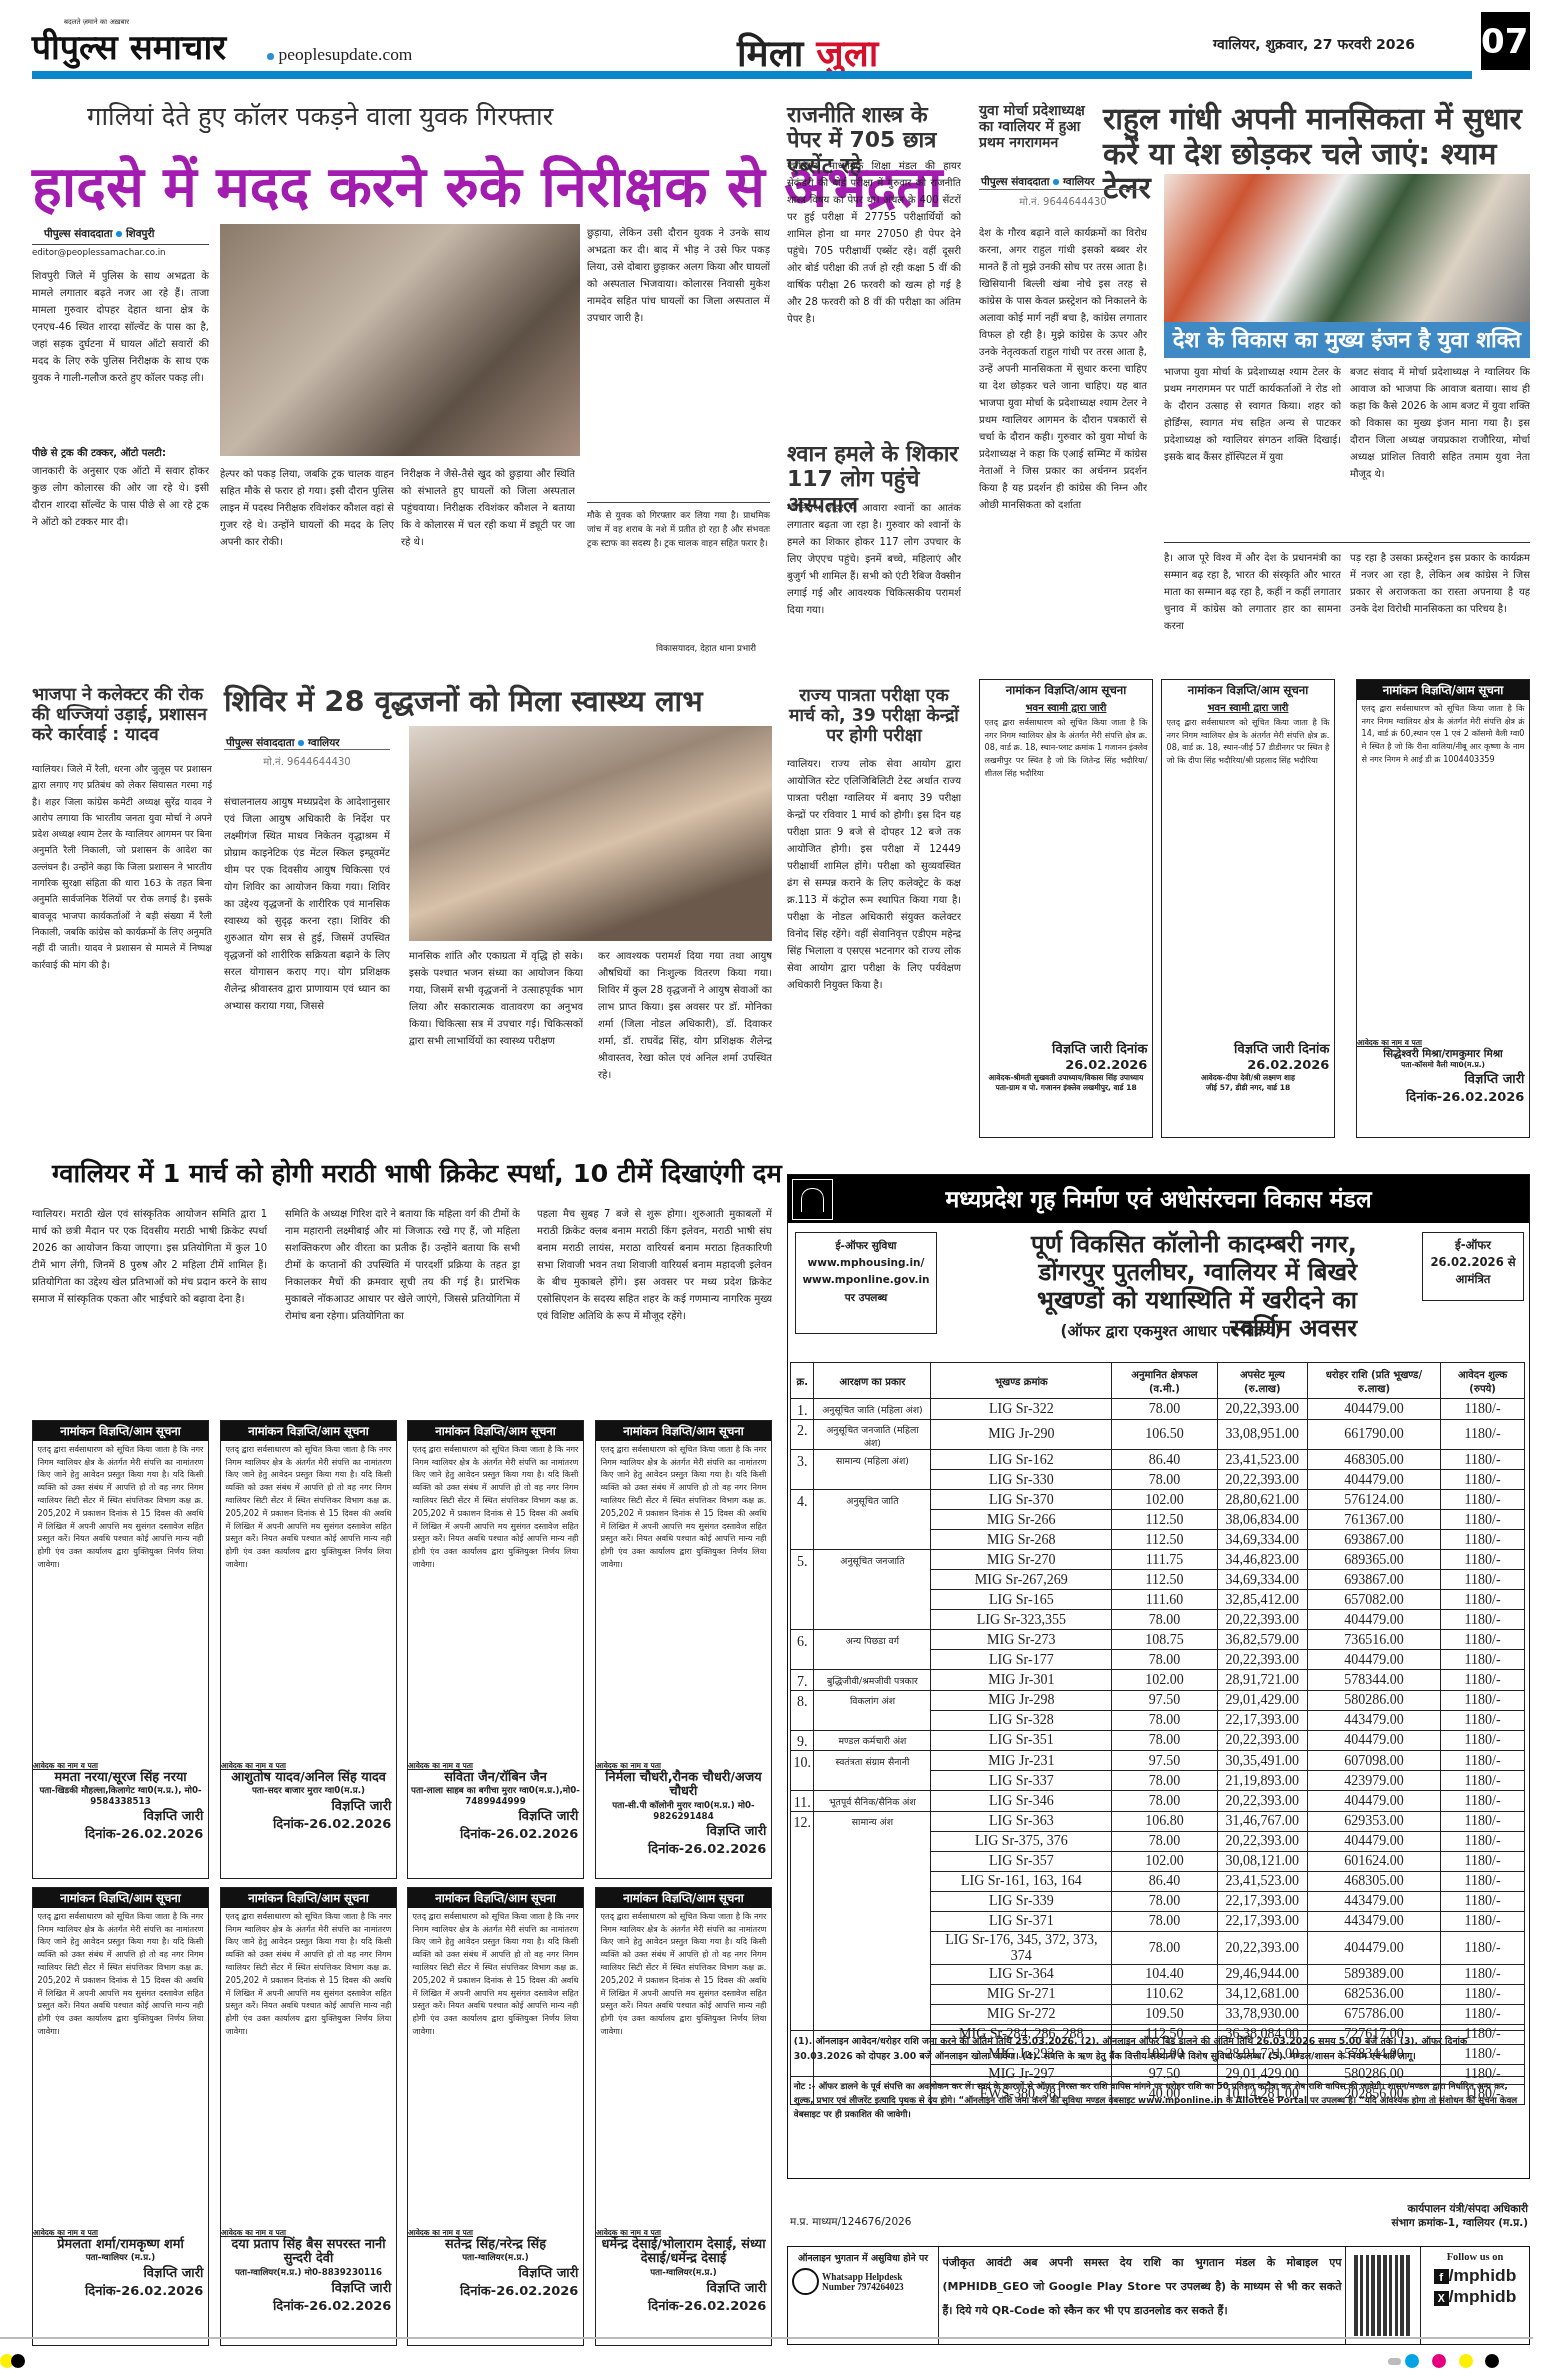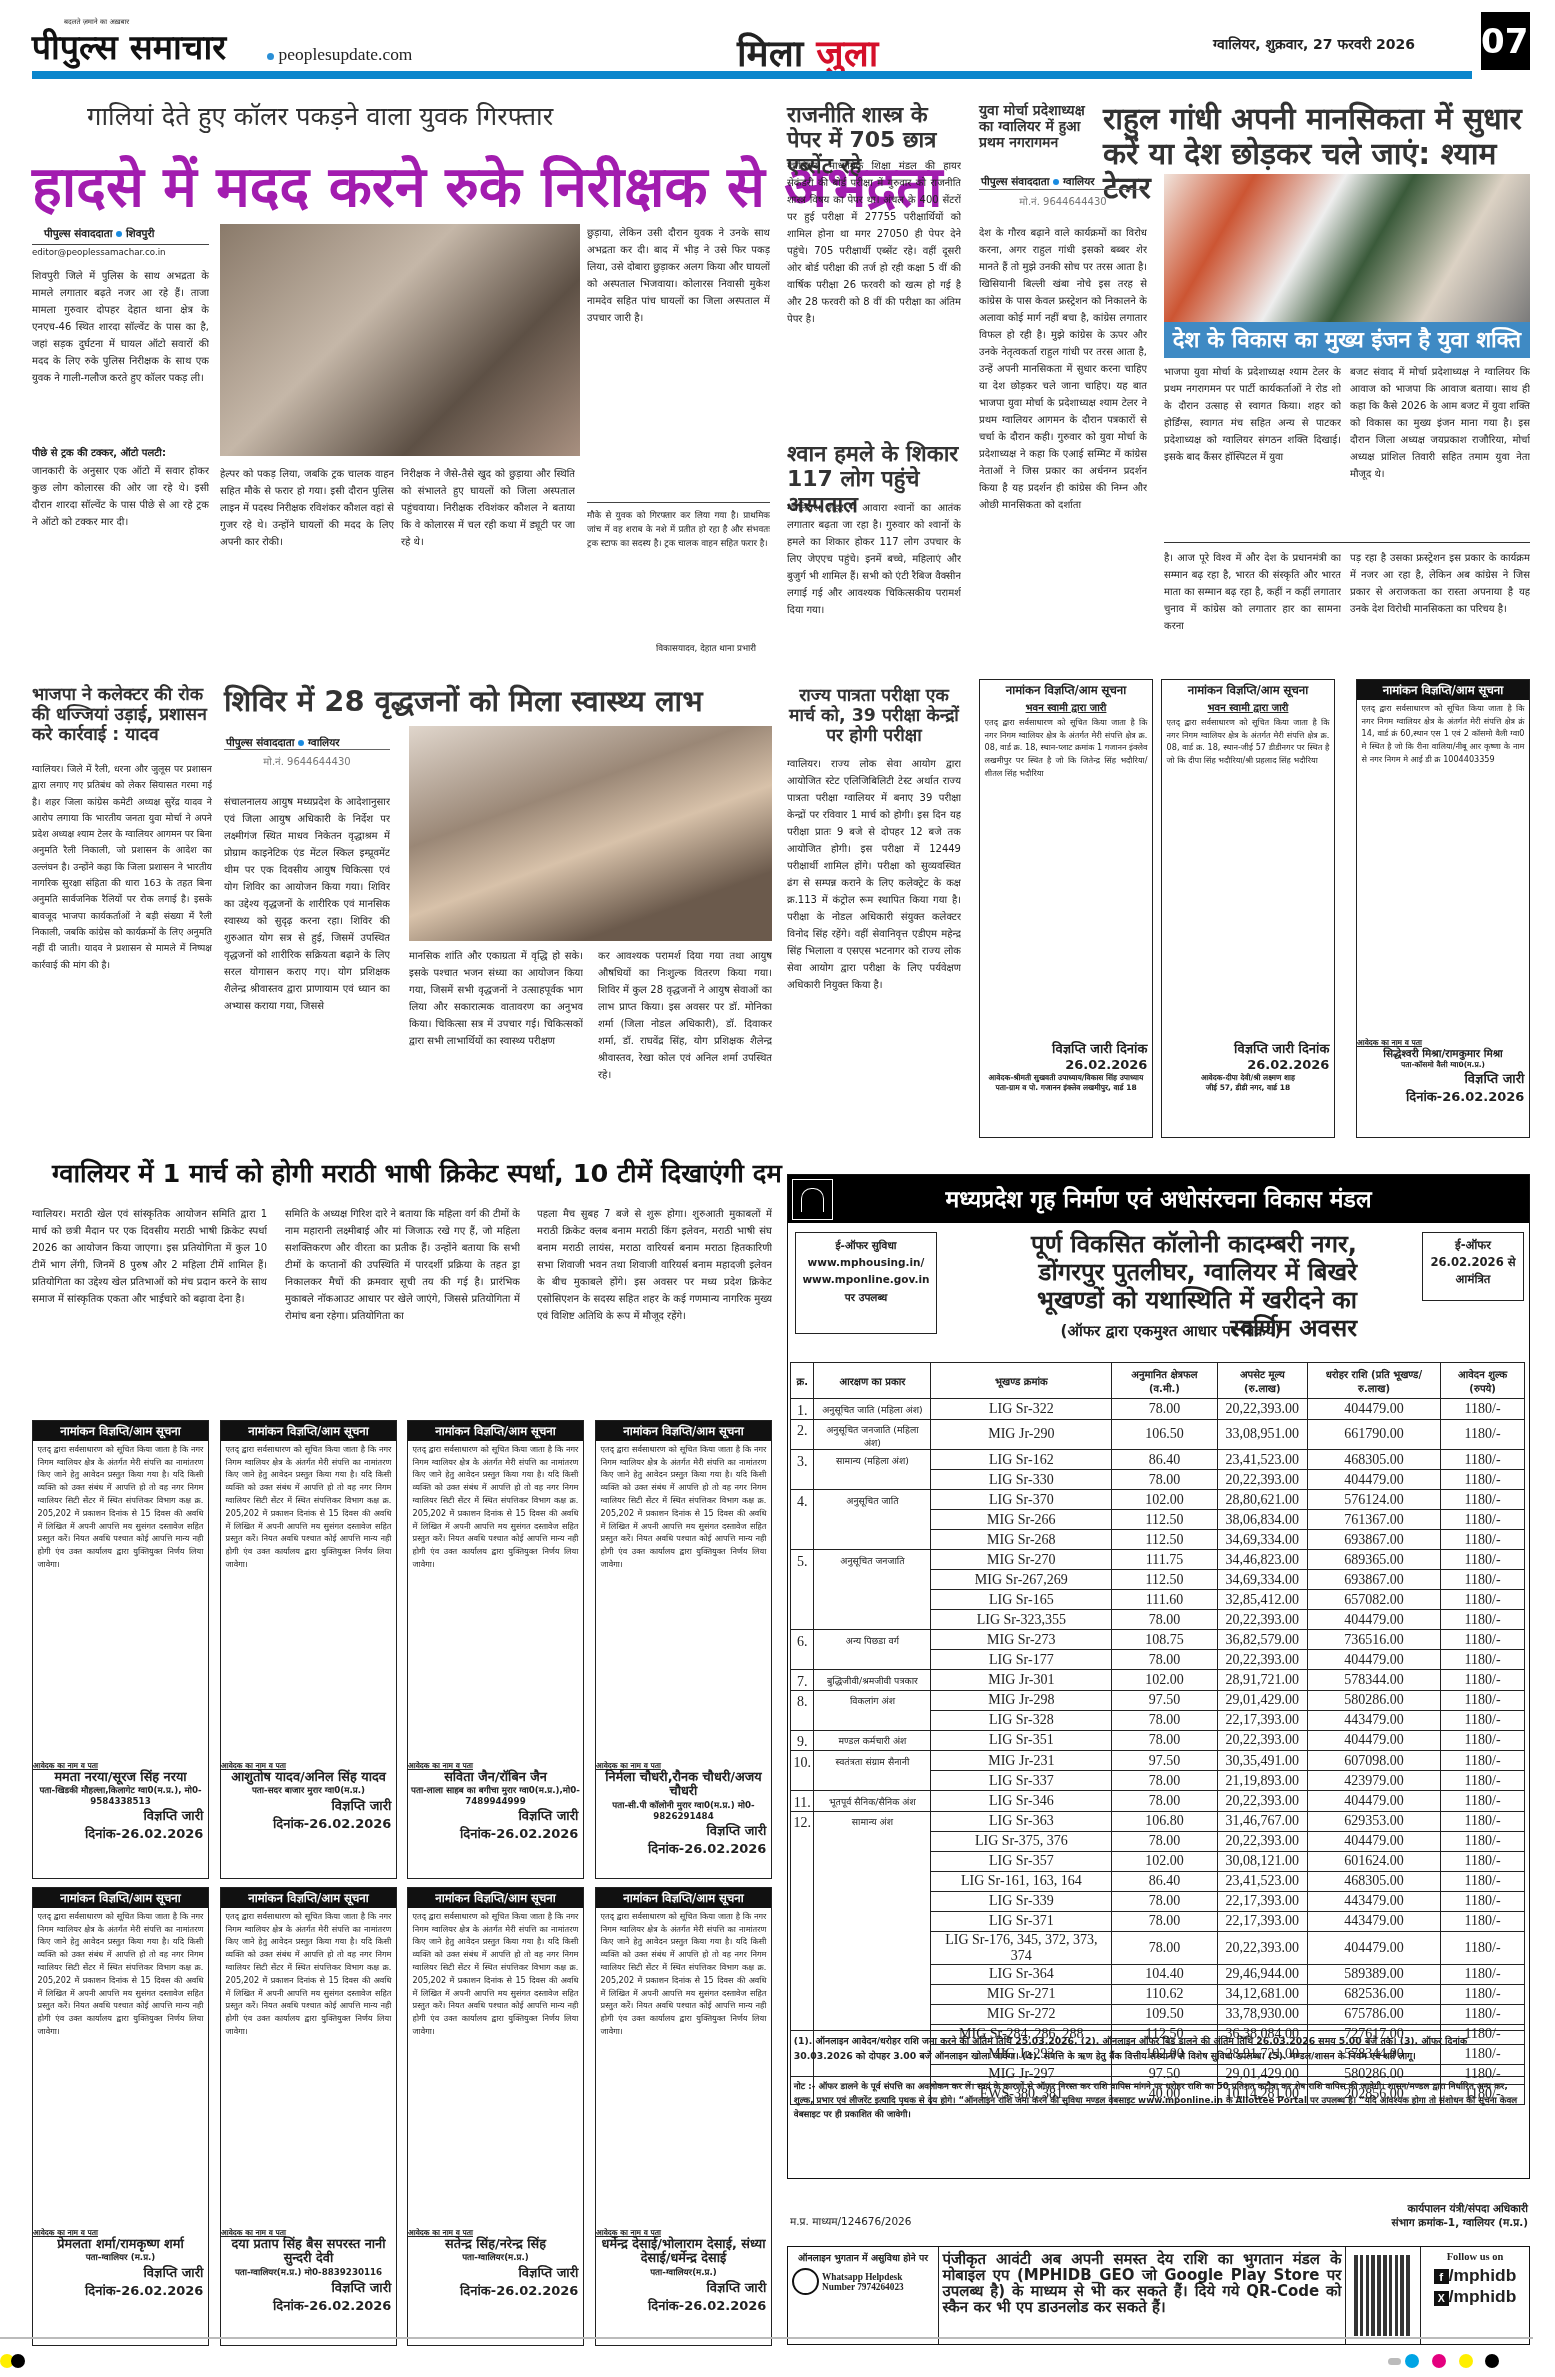--- a/index.html
+++ b/index.html
@@ -510,21 +510,21 @@
   </div>
 
 <div class="abs bottom-strip">
   <div style="width:151px;font-size:9.3px;text-align:center">
     <div>ऑनलाइन भुगतान में असुविधा होने पर</div>
     <div style="display:flex;align-items:center;margin-top:4.6px;gap:3.5px">
       <span style="width:27px;height:27px;border:2.3px solid #111;border-radius:50%;display:inline-block;flex:none"></span>
       <span style="font-family:'Liberation Serif',serif;font-size:9.3px;text-align:left">Whatsapp Helpdesk Number 7974264023</span>
     </div>
   </div>
-  <div style="width:407px;font-size:15px;line-height:16px;text-align:justify">पंजीकृत आवंटी अब अपनी समस्त देय राशि का भुगतान मंडल के मोबाइल एप (MPHIDB_GEO जो Google Play Store पर उपलब्ध है) के माध्यम से भी कर सकते हैं। दिये गये QR-Code को स्कैन कर भी एप डाउनलोड कर सकते हैं।</div>
+  <div style="width:407px;font-size:11px;line-height:24px;text-align:justify">पंजीकृत आवंटी अब अपनी समस्त देय राशि का भुगतान मंडल के मोबाइल एप (MPHIDB_GEO जो Google Play Store पर उपलब्ध है) के माध्यम से भी कर सकते हैं। दिये गये QR-Code को स्कैन कर भी एप डाउनलोड कर सकते हैं।</div>
   <div style="width:75px;display:flex;align-items:center;justify-content:center">
     <div style="width:58px;height:81px;background:repeating-linear-gradient(90deg,#111 0 3.5px,#fff 3.5px 5.8px),#111;opacity:.85"></div>
   </div>
   <div style="flex:1;border-right:none;text-align:center;font-family:'Liberation Sans',sans-serif">
     <div style="font-size:10.5px;font-family:'Liberation Serif',serif">Follow us on</div>
     <div style="font-size:17.4px;margin-top:3.5px"><span style="display:inline-block;width:15px;height:15px;background:#111;color:#fff;font-size:11.6px;line-height:15px">f</span><span>/mphidb</span></div>
     <div style="font-size:17.4px"><span style="display:inline-block;width:15px;height:15px;background:#111;color:#fff;font-size:10.5px;line-height:15px">X</span><span>/mphidb</span></div>
   </div>
 </div>
 

